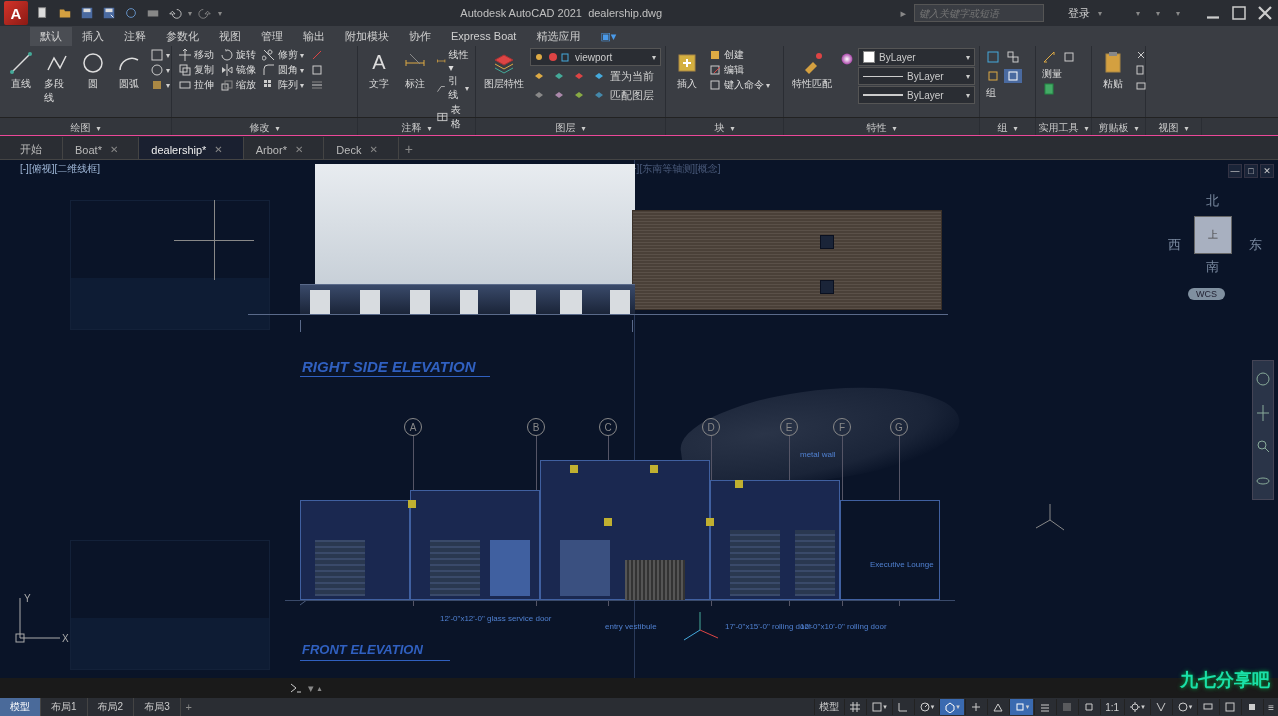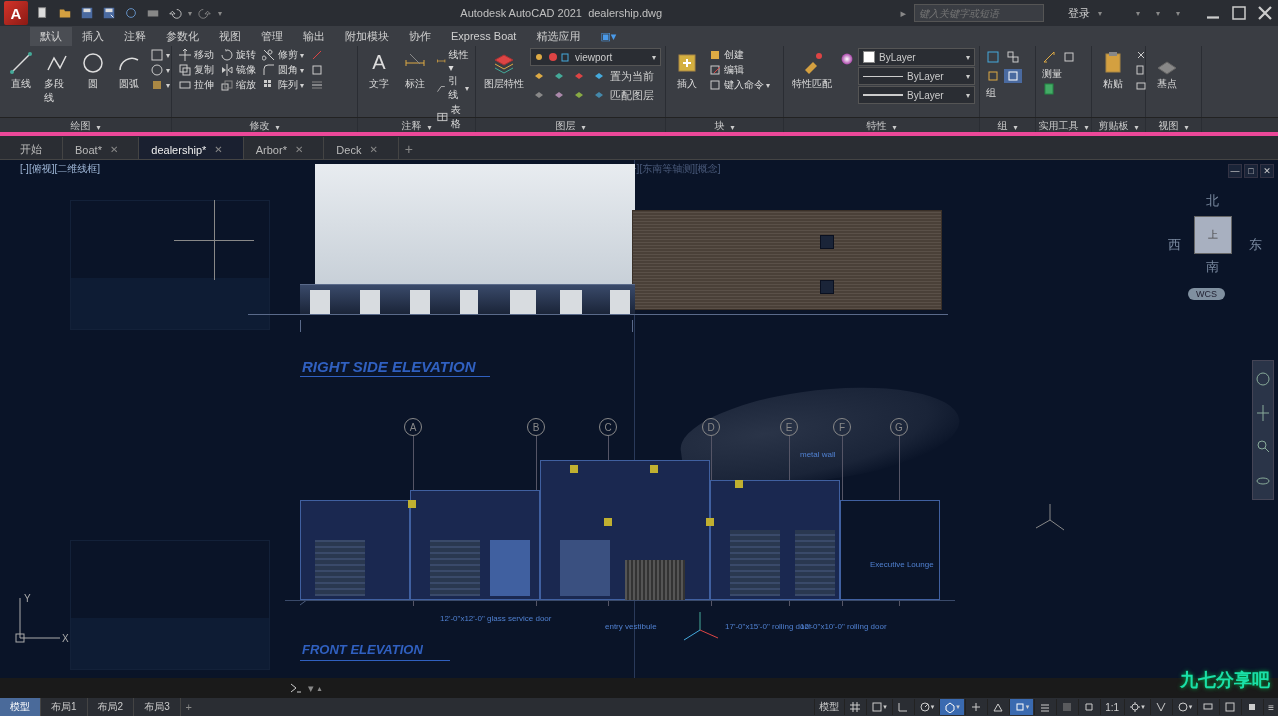--- a/index.html
+++ b/index.html
@@ -28,21 +28,21 @@
 .bigbtn { display: flex; flex-direction: column; align-items: center; justify-content: center; gap: 1px; padding: 2px 4px; cursor: pointer; }
 .bigbtn svg { width: 26px; height: 26px; }
 .bigbtn .lbl, .smbtn .lbl { font-size: 10px; color: #ddd; }
 .smrow { display: flex; align-items: center; gap: 2px; height: 18px; }
 .smbtn { display: flex; align-items: center; gap: 2px; padding: 0 2px; cursor: pointer; }
 .smbtn svg { width: 14px; height: 14px; }
 .col { display: flex; flex-direction: column; gap: 1px; }
 .dd { background: #2a2d33; border: 1px solid #555; height: 18px; color: #ccc; font-size: 10px; padding: 0 4px; display: flex; align-items: center; }
 
 
-.ribbon-footer { height: 18px; background: #33363c; display: flex; font-size: 10px; color: #ccc; border-bottom: 4px solid #ec4899; }
+.ribbon-footer { height: 18px; background: #33363c; display: flex; font-size: 10px; color: #ccc; border-bottom: 1px solid #ec4899; }
 .rf { border-right: 1px solid #2a2d33; text-align: center; padding-top: 2px; display:flex; align-items:center; justify-content:center; gap:4px;}
 .rf .dn::after{content:"▾";font-size:8px;margin-left:2px;}
 
 
 .filetabs { height: 24px; background: #2a2d33; display: flex; align-items: flex-end; padding-left: 8px; gap: 0; border-bottom: 1px solid #444; }
 .ftab { height: 22px; padding: 3px 20px 0 12px; background: #2a2d33; color: #bbb; font-size: 11px; border-right: 1px solid #444; position: relative; cursor: pointer; display:flex; align-items:center; gap:8px;}
 .ftab.active { background: #1a2030; color: #eee; }
 .ftab .x { color: #888; font-size: 10px; }
 .ftab-add { width: 20px; height: 20px; color: #888; font-size: 14px; display: flex; align-items: center; justify-content: center; cursor: pointer; }
 
@@ -643,30 +643,20 @@
           </div>
         <div class="smbtn">
             <svg viewBox="0 0 14 14">
               <rect x="3" y="5" width="8" height="6" fill="none" stroke="#ccc"></rect>
             </svg>
           </div>
       </div>
     </div>
   </div>
 
-  <div class="panel" style="width:56px">
-    <div class="panel-body">
-      <div class="bigbtn">
-          <svg viewBox="0 0 26 26">
-            <path d="M4 18l9-6 9 6-9 6z" fill="#888" stroke="#666"></path>
-          </svg>
-          <span class="lbl">基点</span>
-        </div>
-    </div>
-  </div>
 </div>
 
 <div class="ribbon-footer">
   <div class="rf" style="width:172px">
       <span>绘图</span>
       <span class="dn"></span>
     </div>
   <div class="rf" style="width:186px">
       <span>修改</span>
       <span class="dn"></span>

